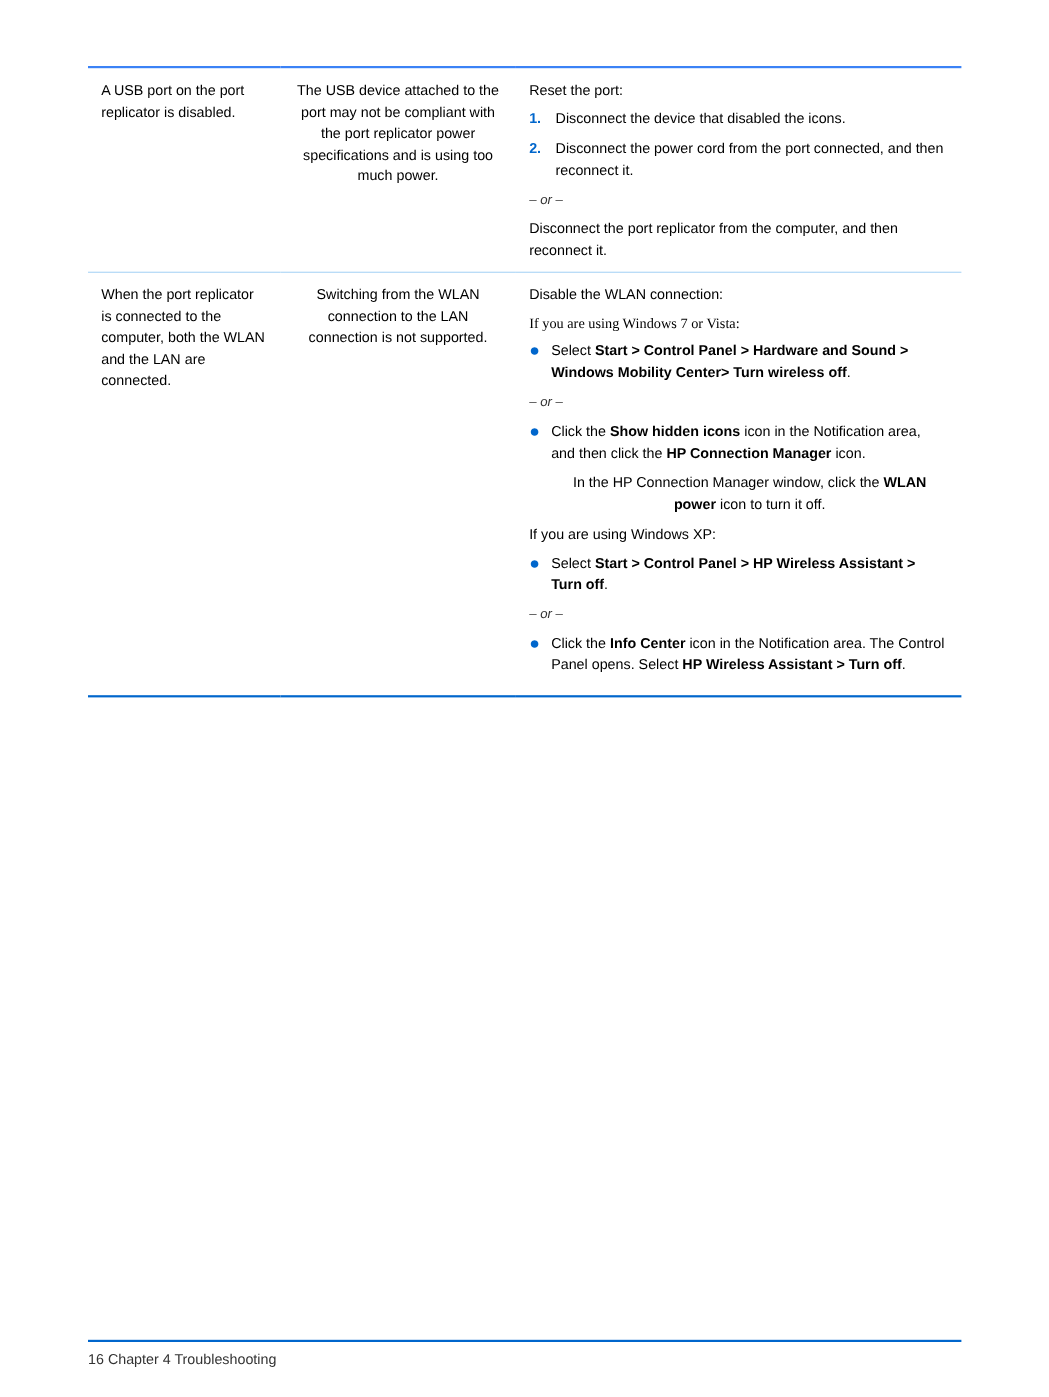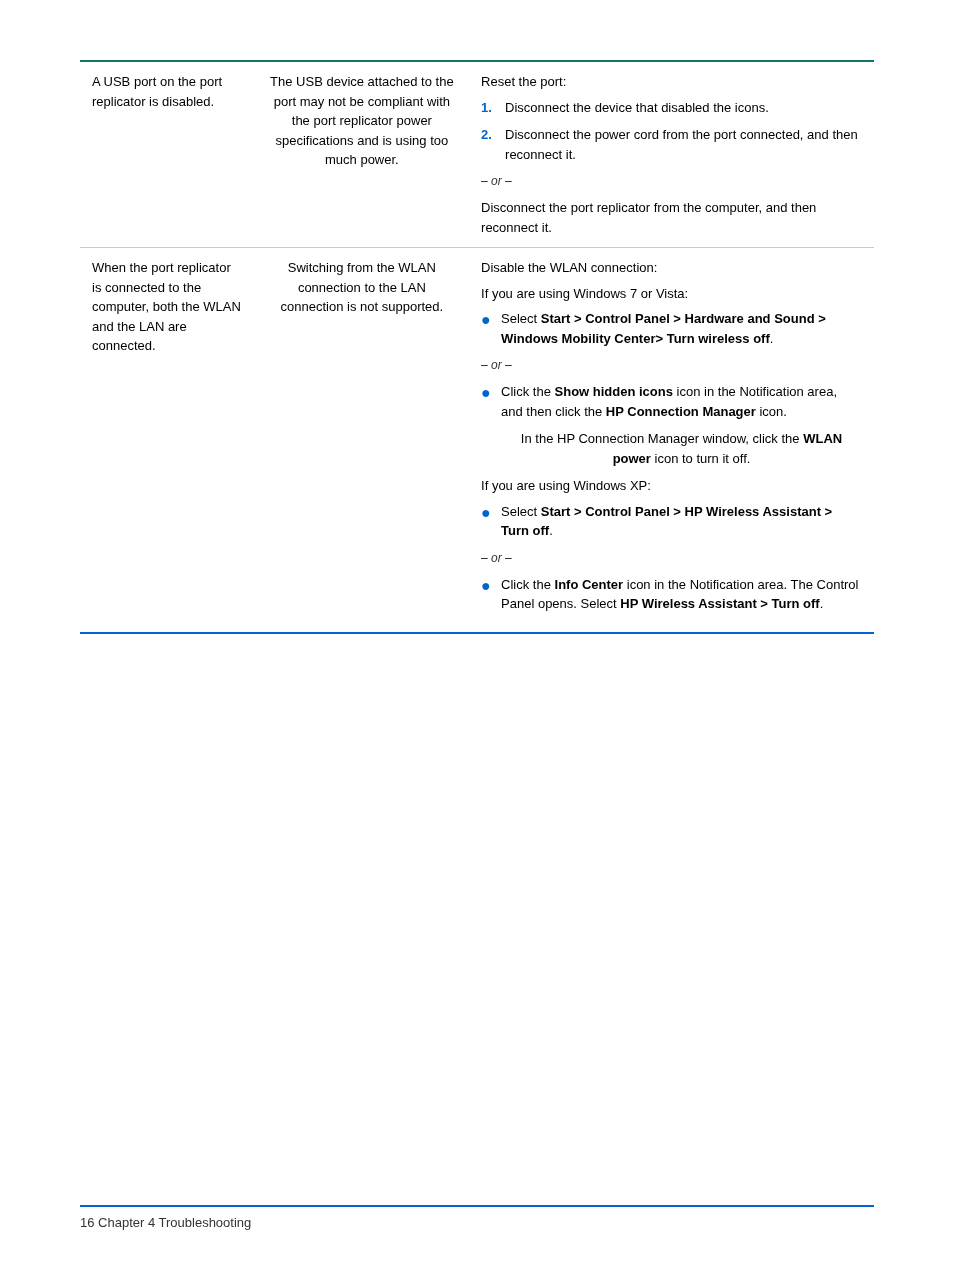--- a/index.html
+++ b/index.html
@@ -11,21 +11,21 @@
       width: 954px;
       min-height: 1270px;
       position: relative;
     }
     .page-container {
       padding: 60px 80px 80px 80px;
     }
     table {
       width: 100%;
       border-collapse: collapse;
-      border-top: 2px solid #0f766e;
+      border-top: 2px solid #3b82f6;
     }
     td {
       vertical-align: top;
       padding: 10px 12px;
       border-bottom: 1px solid #aad4f5;
       font-size: 13px;
       line-height: 1.5;
     }
     tr:last-child td {
       border-bottom: 2px solid #0066cc;
@@ -37,21 +37,21 @@
     ol li { display: flex; gap: 8px; margin-bottom: 8px; }
     ol li .num { font-weight: bold; color: #0066cc; min-width: 16px; }
     ul { list-style: none; padding-left: 0; }
     ul li { display: flex; gap: 8px; margin-bottom: 8px; align-items: flex-start; }
     ul li .bullet { color: #0066cc; font-size: 16px; min-width: 12px; line-height: 1.4; }
     .or-divider { margin: 8px 0; color: #333; font-size: 12px; font-style: italic; }
     .section-label { margin-bottom: 6px; }
     .sub-para { margin: 6px 0 6px 20px; text-align: center; }
     .footer {
       position: absolute;
-      bottom: 40px;
+      bottom: 27px;
       left: 80px;
       font-size: 13px;
       color: #333;
     }
     .footer-line {
       border-top: 2px solid #0066cc;
       margin-bottom: 8px;
       width: 100%;
     }
   </style>
@@ -88,21 +88,21 @@
 
     <tr>
       <td class="col1">
         <span>When the port replicator is connected to the computer, both the WLAN and the LAN are connected.</span>
       </td>
       <td class="col2">
         <span>Switching from the WLAN connection to the LAN connection is not supported.</span>
       </td>
       <td class="col3">
         <div class="section-label">Disable the WLAN connection:</div>
-        <div class="section-label" style="margin-top:6px;">If you are using Windows 7 or Vista:</div>
+        <div class="section-label" style="margin-top:6px;font-family:Liberation Serif, serif;">If you are using Windows 7 or Vista:</div>
         <ul>
           <li>
             <span class="bullet">●</span>
             <span>Select <strong>Start &gt; Control Panel &gt; Hardware and Sound &gt; Windows Mobility Center&gt; Turn wireless off</strong>.</span>
           </li>
         </ul>
         <div class="or-divider">– or –</div>
         <ul>
           <li>
             <span class="bullet">●</span>

